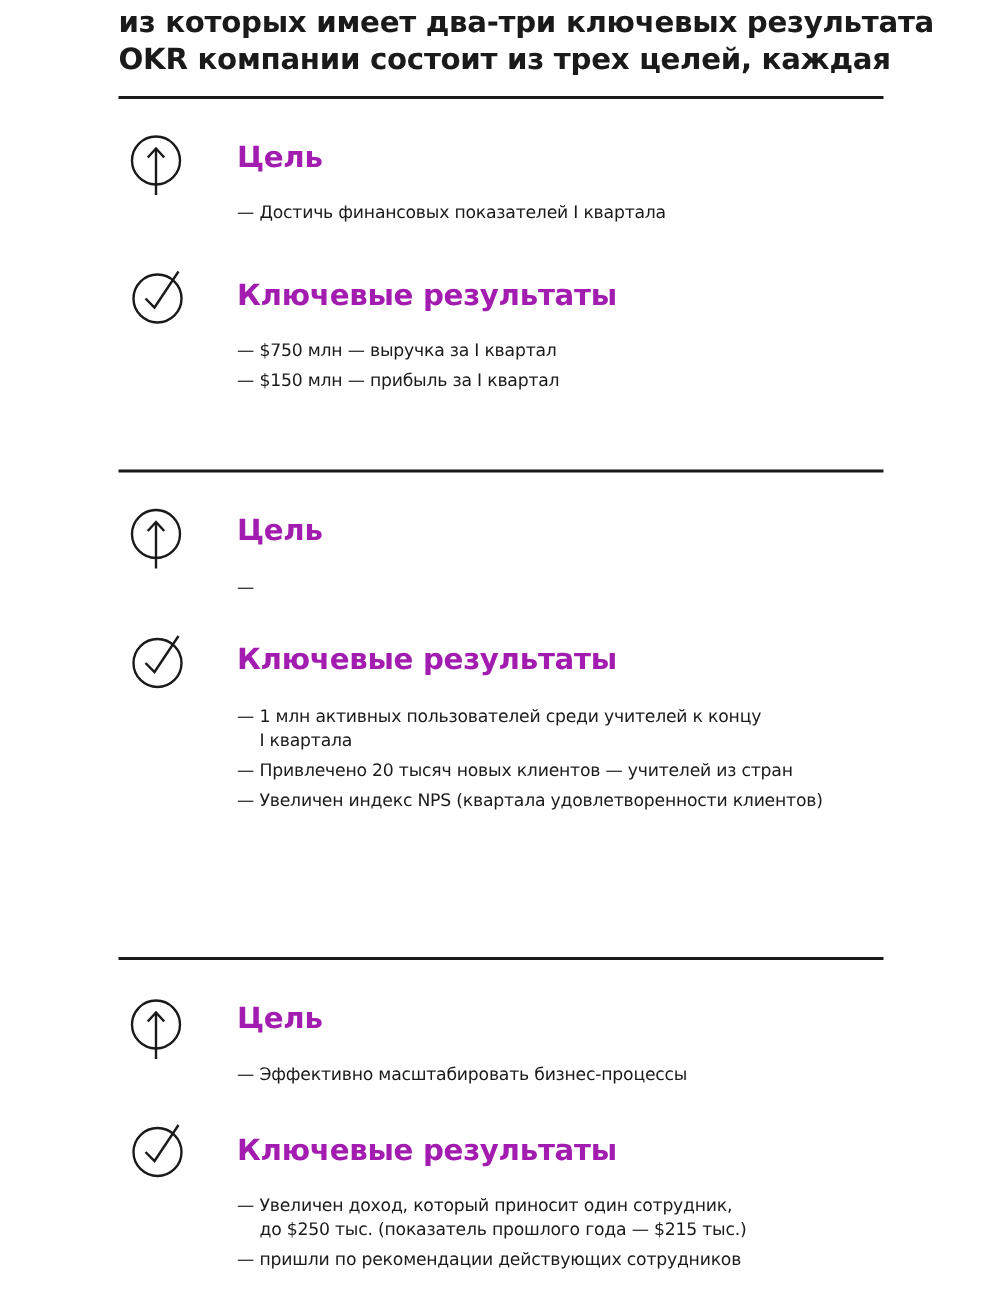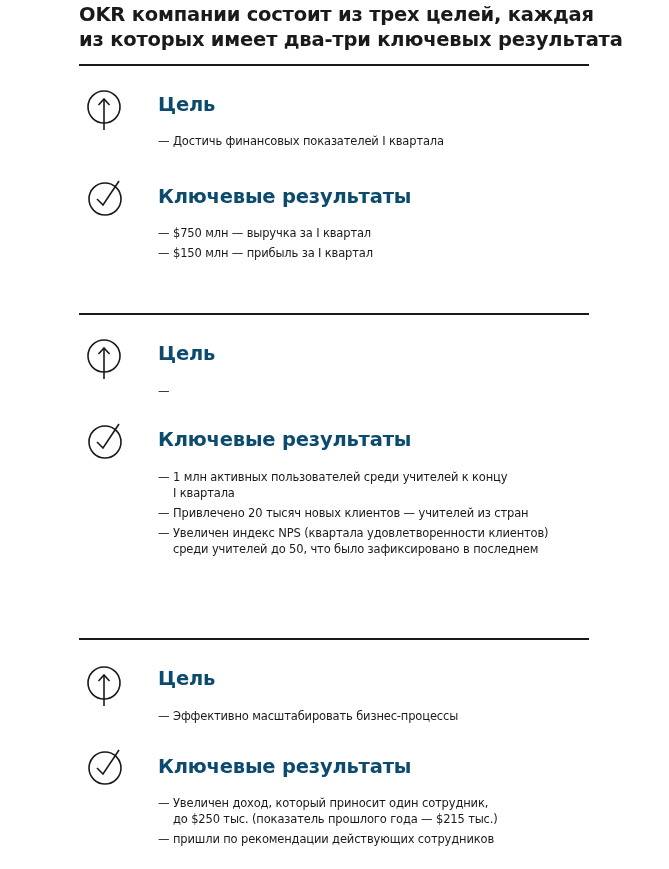--- a/index.html
+++ b/index.html
@@ -1,31 +1,31 @@
 <!DOCTYPE html>
 <html><head>
 <meta charset="utf-8">
 <style>
   html, body { margin:0; padding:0; background:#ffffff; }
   body { width:669px; height:869px; position:relative; overflow:hidden; color:#1a1a1a; font-family:"DejaVu Sans", sans-serif; }
   .title { position:absolute; left:79px; top:2px; width:560px; font-size:19.5px; font-weight:bold; line-height:25px; letter-spacing:-0.2px; color:#1a1a1a; }
   .title div { white-space:nowrap; }
   .rule { position:absolute; left:79px; width:510px; height:2px; background:#1a1a1a; }
   .icon { position:absolute; width:40px; height:50px; }
-  .h { position:absolute; left:158px; font-size:19.5px; font-weight:bold; white-space:nowrap; color:#0c4a6e; letter-spacing:-0.2px; }
+  .h { position:absolute; left:158px; font-size:19.5px; font-weight:bold; white-space:nowrap; color:#a21caf; letter-spacing:-0.2px; }
   .txt { position:absolute; left:158px; font-size:11.5px; line-height:15.8px; white-space:nowrap; color:#1a1a1a; letter-spacing:-0.15px; }
   .item { position:relative; padding-left:15px; margin-bottom:4.5px; }
   .item .dash { position:absolute; left:0; top:0; }
 </style>
 </head>
 <body>
 
 <div class="title">
+  <div>из которых имеет два-три ключевых результата</div>
   <div>OKR компании состоит из трех целей, каждая</div>
-  <div>из которых имеет два-три ключевых результата</div>
 </div>
 
 <div class="rule" style="top:64px;"></div>
 
 <svg class="icon" style="left:84px; top:87px;" viewBox="0 0 40 50">
   <circle cx="20" cy="20" r="16" fill="none" stroke="#1a1a1a" stroke-width="1.6"></circle>
   <line x1="20" y1="12" x2="20" y2="43" stroke="#1a1a1a" stroke-width="1.6"></line>
   <polyline points="14.5,18 20,12 25.5,18" fill="none" stroke="#1a1a1a" stroke-width="1.6"></polyline>
 </svg>
 <div class="h" style="top:93px;">Цель</div>
@@ -72,21 +72,20 @@
       <div>1 млн активных пользователей среди учителей к концу</div>
       <div>I квартала</div>
     </div>
   <div class="item">
       <span class="dash">—</span>
       <div>Привлечено 20 тысяч новых клиентов — учителей из стран</div>
     </div>
   <div class="item">
       <span class="dash">—</span>
       <div>Увеличен индекс NPS (квартала удовлетворенности клиентов)</div>
-      <div>среди учителей до 50, что было зафиксировано в последнем</div>
     </div>
 </div>
 
 <div class="rule" style="top:638px;"></div>
 
 <svg class="icon" style="left:84px; top:663px;" viewBox="0 0 40 50">
   <circle cx="20" cy="20" r="16" fill="none" stroke="#1a1a1a" stroke-width="1.6"></circle>
   <line x1="20" y1="12" x2="20" y2="43" stroke="#1a1a1a" stroke-width="1.6"></line>
   <polyline points="14.5,18 20,12 25.5,18" fill="none" stroke="#1a1a1a" stroke-width="1.6"></polyline>
 </svg>

